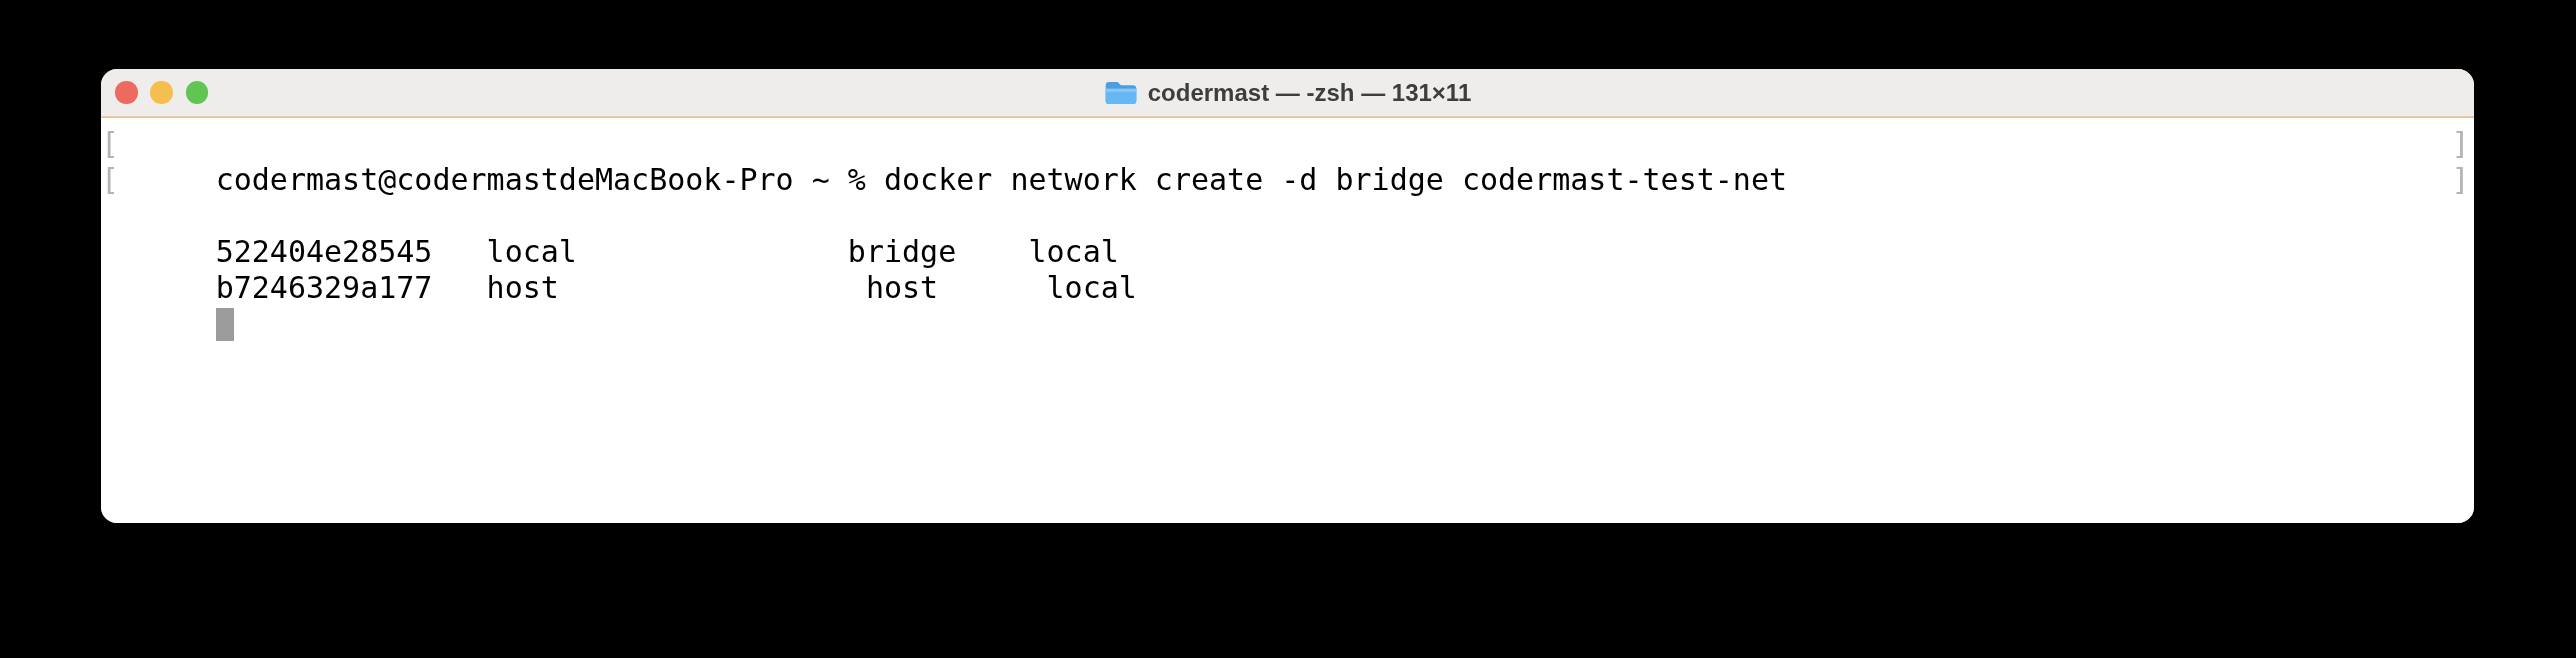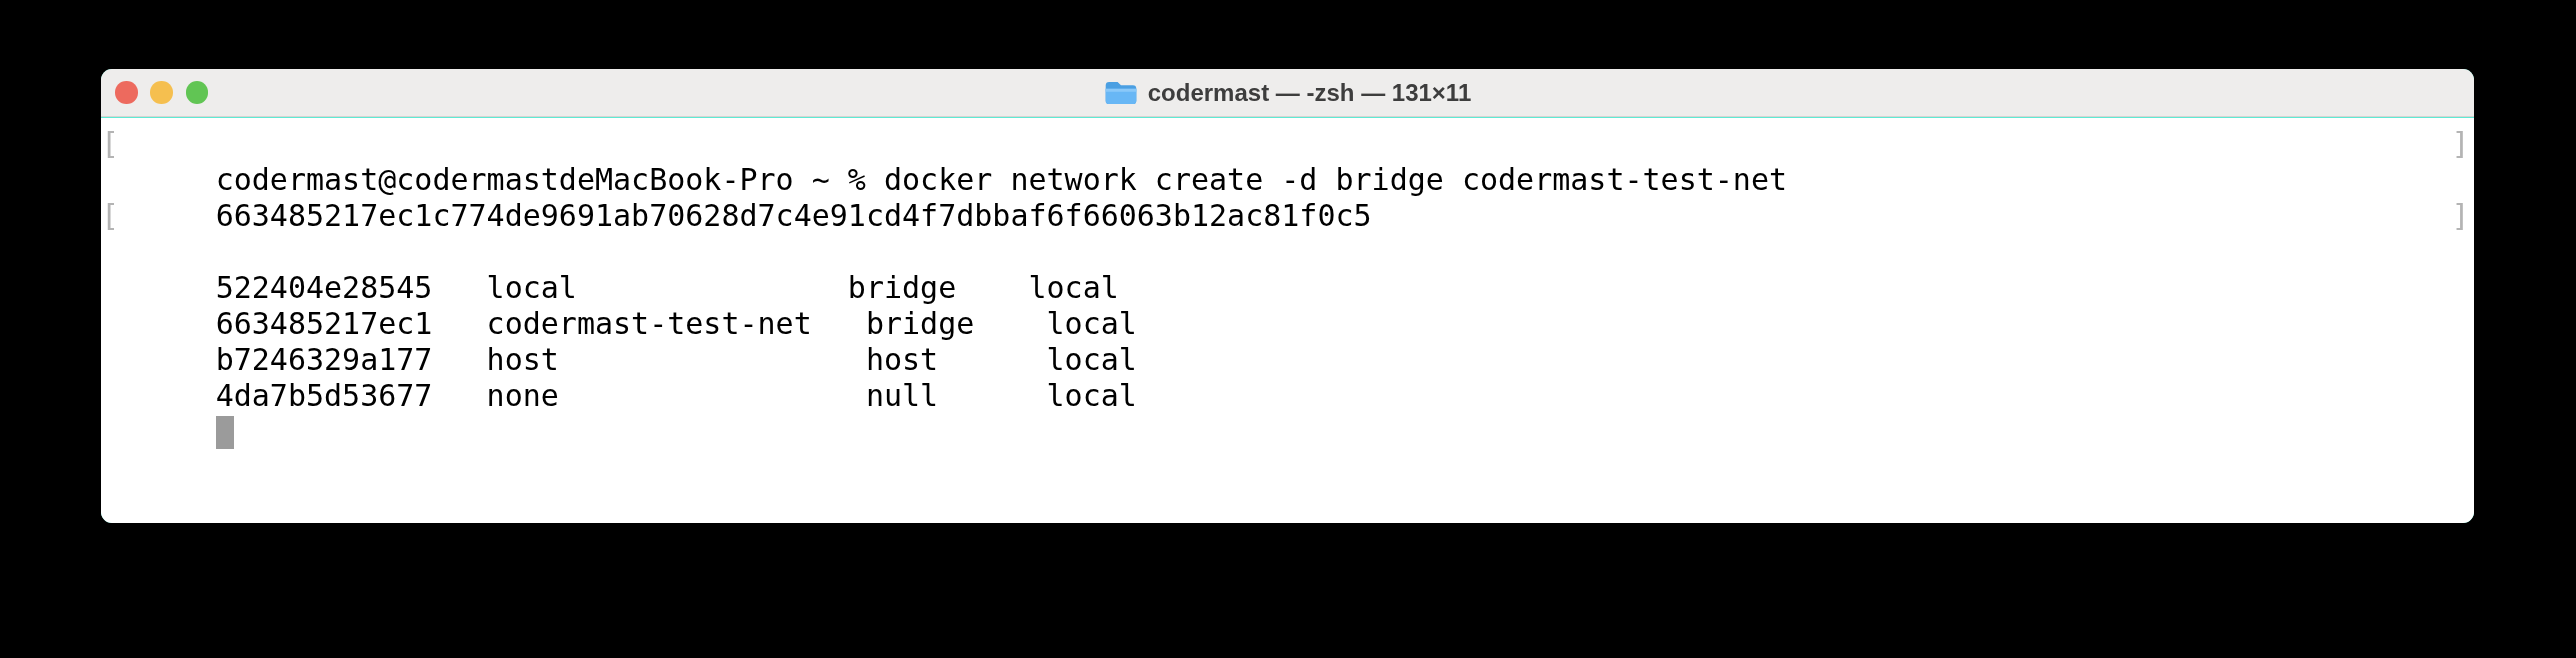--- a/index.html
+++ b/index.html
@@ -12,22 +12,22 @@
     background: #000000;
     position: relative;
     overflow: hidden;
   }
   .window {
     position: absolute;
     left: 101px;
     top: 69px;
     width: 2373px;
     height: 454px;
-    background: #5eead4;
-    border-radius: 11px;
+    background: #fdba74;
+    border-radius: 16px;
     overflow: hidden;
     box-shadow: 0 27px 72px rgba(0,0,0,0.55);
   }
   .titlebar {
     height: 47px;
     background: #eeedec;
     border-bottom: 1.8px solid #d6d4d2;
     position: relative;
     display: flex;
     align-items: center;
@@ -116,44 +116,35 @@
       <span>codermast — -zsh — 131×11</span>
     </div>
   </div>
 
   <div class="content">
 
     <div class="row">
       <span class="mark open">[</span><span>codermast@codermastdeMacBook-Pro ~ % docker network create -d bridge codermast-test-net</span><span class="mark close">]</span>
     </div>
 
-    <div class="row">
-      <span>663485217ec1c774de9691ab70628d7c4e91cd4f7dbbaf6f66063b12ac81f0c5</span>
-    </div>
 
     <div class="row">
       <span class="mark open">[</span><span class="mark close">]</span>
     </div>
 
 
     <div class="row">
       <span>522404e28545   local               bridge    local</span>
     </div>
 
-    <div class="row">
-      <span>663485217ec1   codermast-test-net   bridge    local</span>
-    </div>
 
     <div class="row">
       <span>b7246329a177   host                 host      local</span>
     </div>
 
-    <div class="row">
-      <span>4da7b5d53677   none                 null      local</span>
-    </div>
 
     <div class="row">
       <span class="cursor"></span>
     </div>
 
   </div>
 </div>
 
 
 </body></html>

